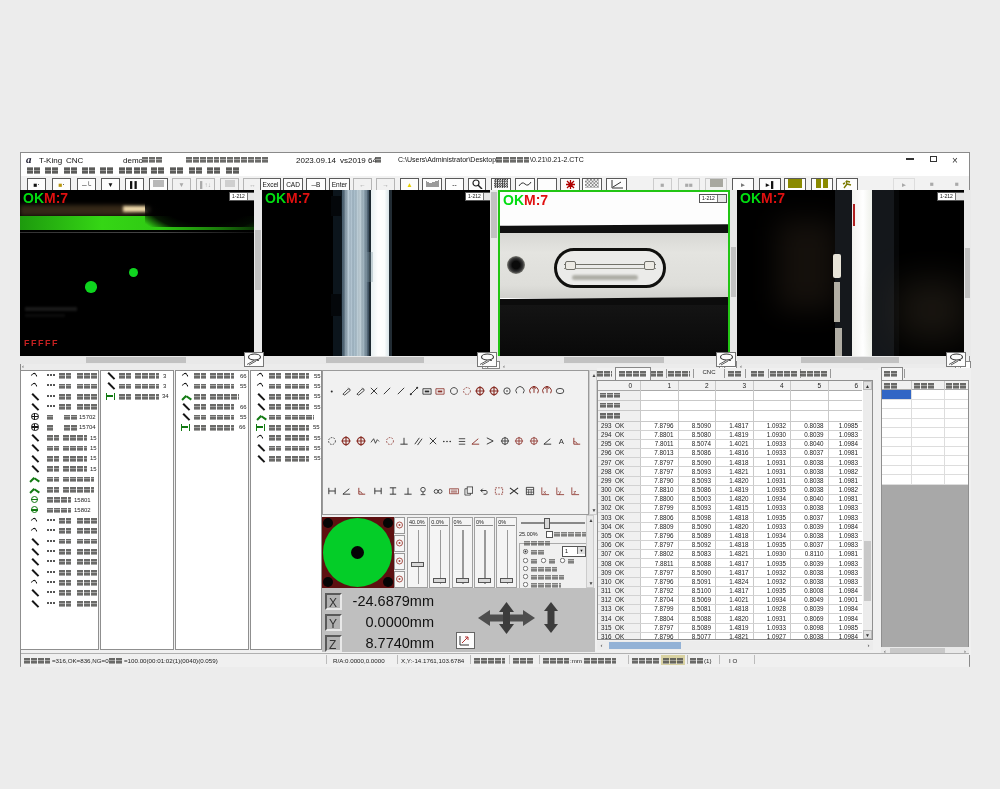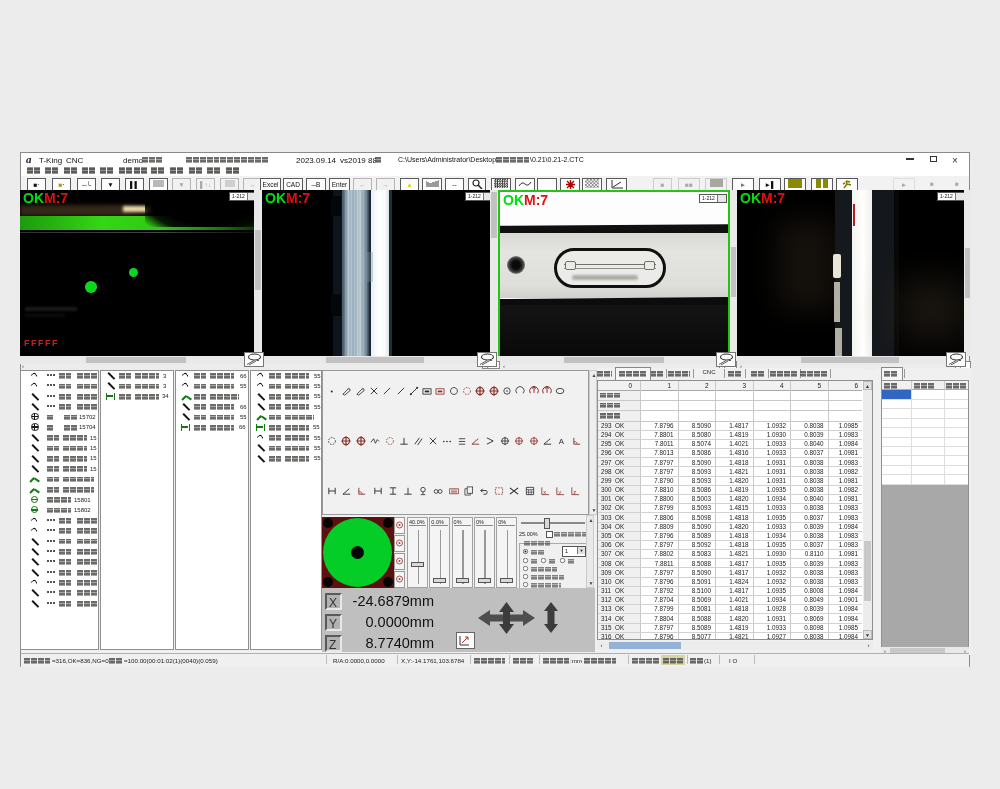--- a/index.html
+++ b/index.html
@@ -50,21 +50,21 @@
   <div class="win"></div>
 
   <div class="abs" style="left:21px;top:153px;width:948px;height:13px;background:#fff;"></div>
   <div class="abs" style="left:26px;top:153px;font-family:'Liberation Serif',serif;font-style:italic;font-weight:bold;font-size:11px;color:#1a1a2e;">a</div>
   <div class="abs tt" style="left:39px;top:156px;color:#111;">T-King</div>
   <div class="abs tt" style="left:66px;top:156px;color:#111;">CNC</div>
   <div class="abs tt" style="left:123px;top:156px;color:#111;">demo</div>
   <div class="abs zh" style="left:142px;top:157px;width:20px;"></div>
   <div class="abs zh" style="left:186px;top:157px;width:82px;"></div>
   <div class="abs tt" style="left:296px;top:156px;color:#111;">2023.09.14</div>
-  <div class="abs tt" style="left:340px;top:156px;color:#111;">vs2019 88</div>
+  <div class="abs tt" style="left:340px;top:156px;color:#111;">vs2019 64</div>
   <div class="abs zh" style="left:375px;top:157px;width:7px;"></div>
   <div class="abs" style="left:398px;top:156px;font-size:7px;color:#111;">C:\Users\Administrator\Desktop\</div>
   <div class="abs zh" style="left:496px;top:157px;width:34px;"></div>
   <div class="abs" style="left:530px;top:156px;font-size:7px;color:#111;">\0.21\0.21-2.CTC</div>
   <div class="abs" style="left:906px;top:158px;width:8px;height:1.6px;background:#333;"></div>
   <div class="abs" style="left:930px;top:156px;width:7px;height:6px;border:1.4px solid #333;box-sizing:border-box;"></div>
   <div class="abs" style="left:952px;top:155px;font-size:10px;color:#333;">×</div>
 
   <div class="abs" style="left:21px;top:166px;width:948px;height:10px;background:#fff;"></div>
   <div class="abs zh7" style="left:27px;top:167px;width:14px;"></div>

